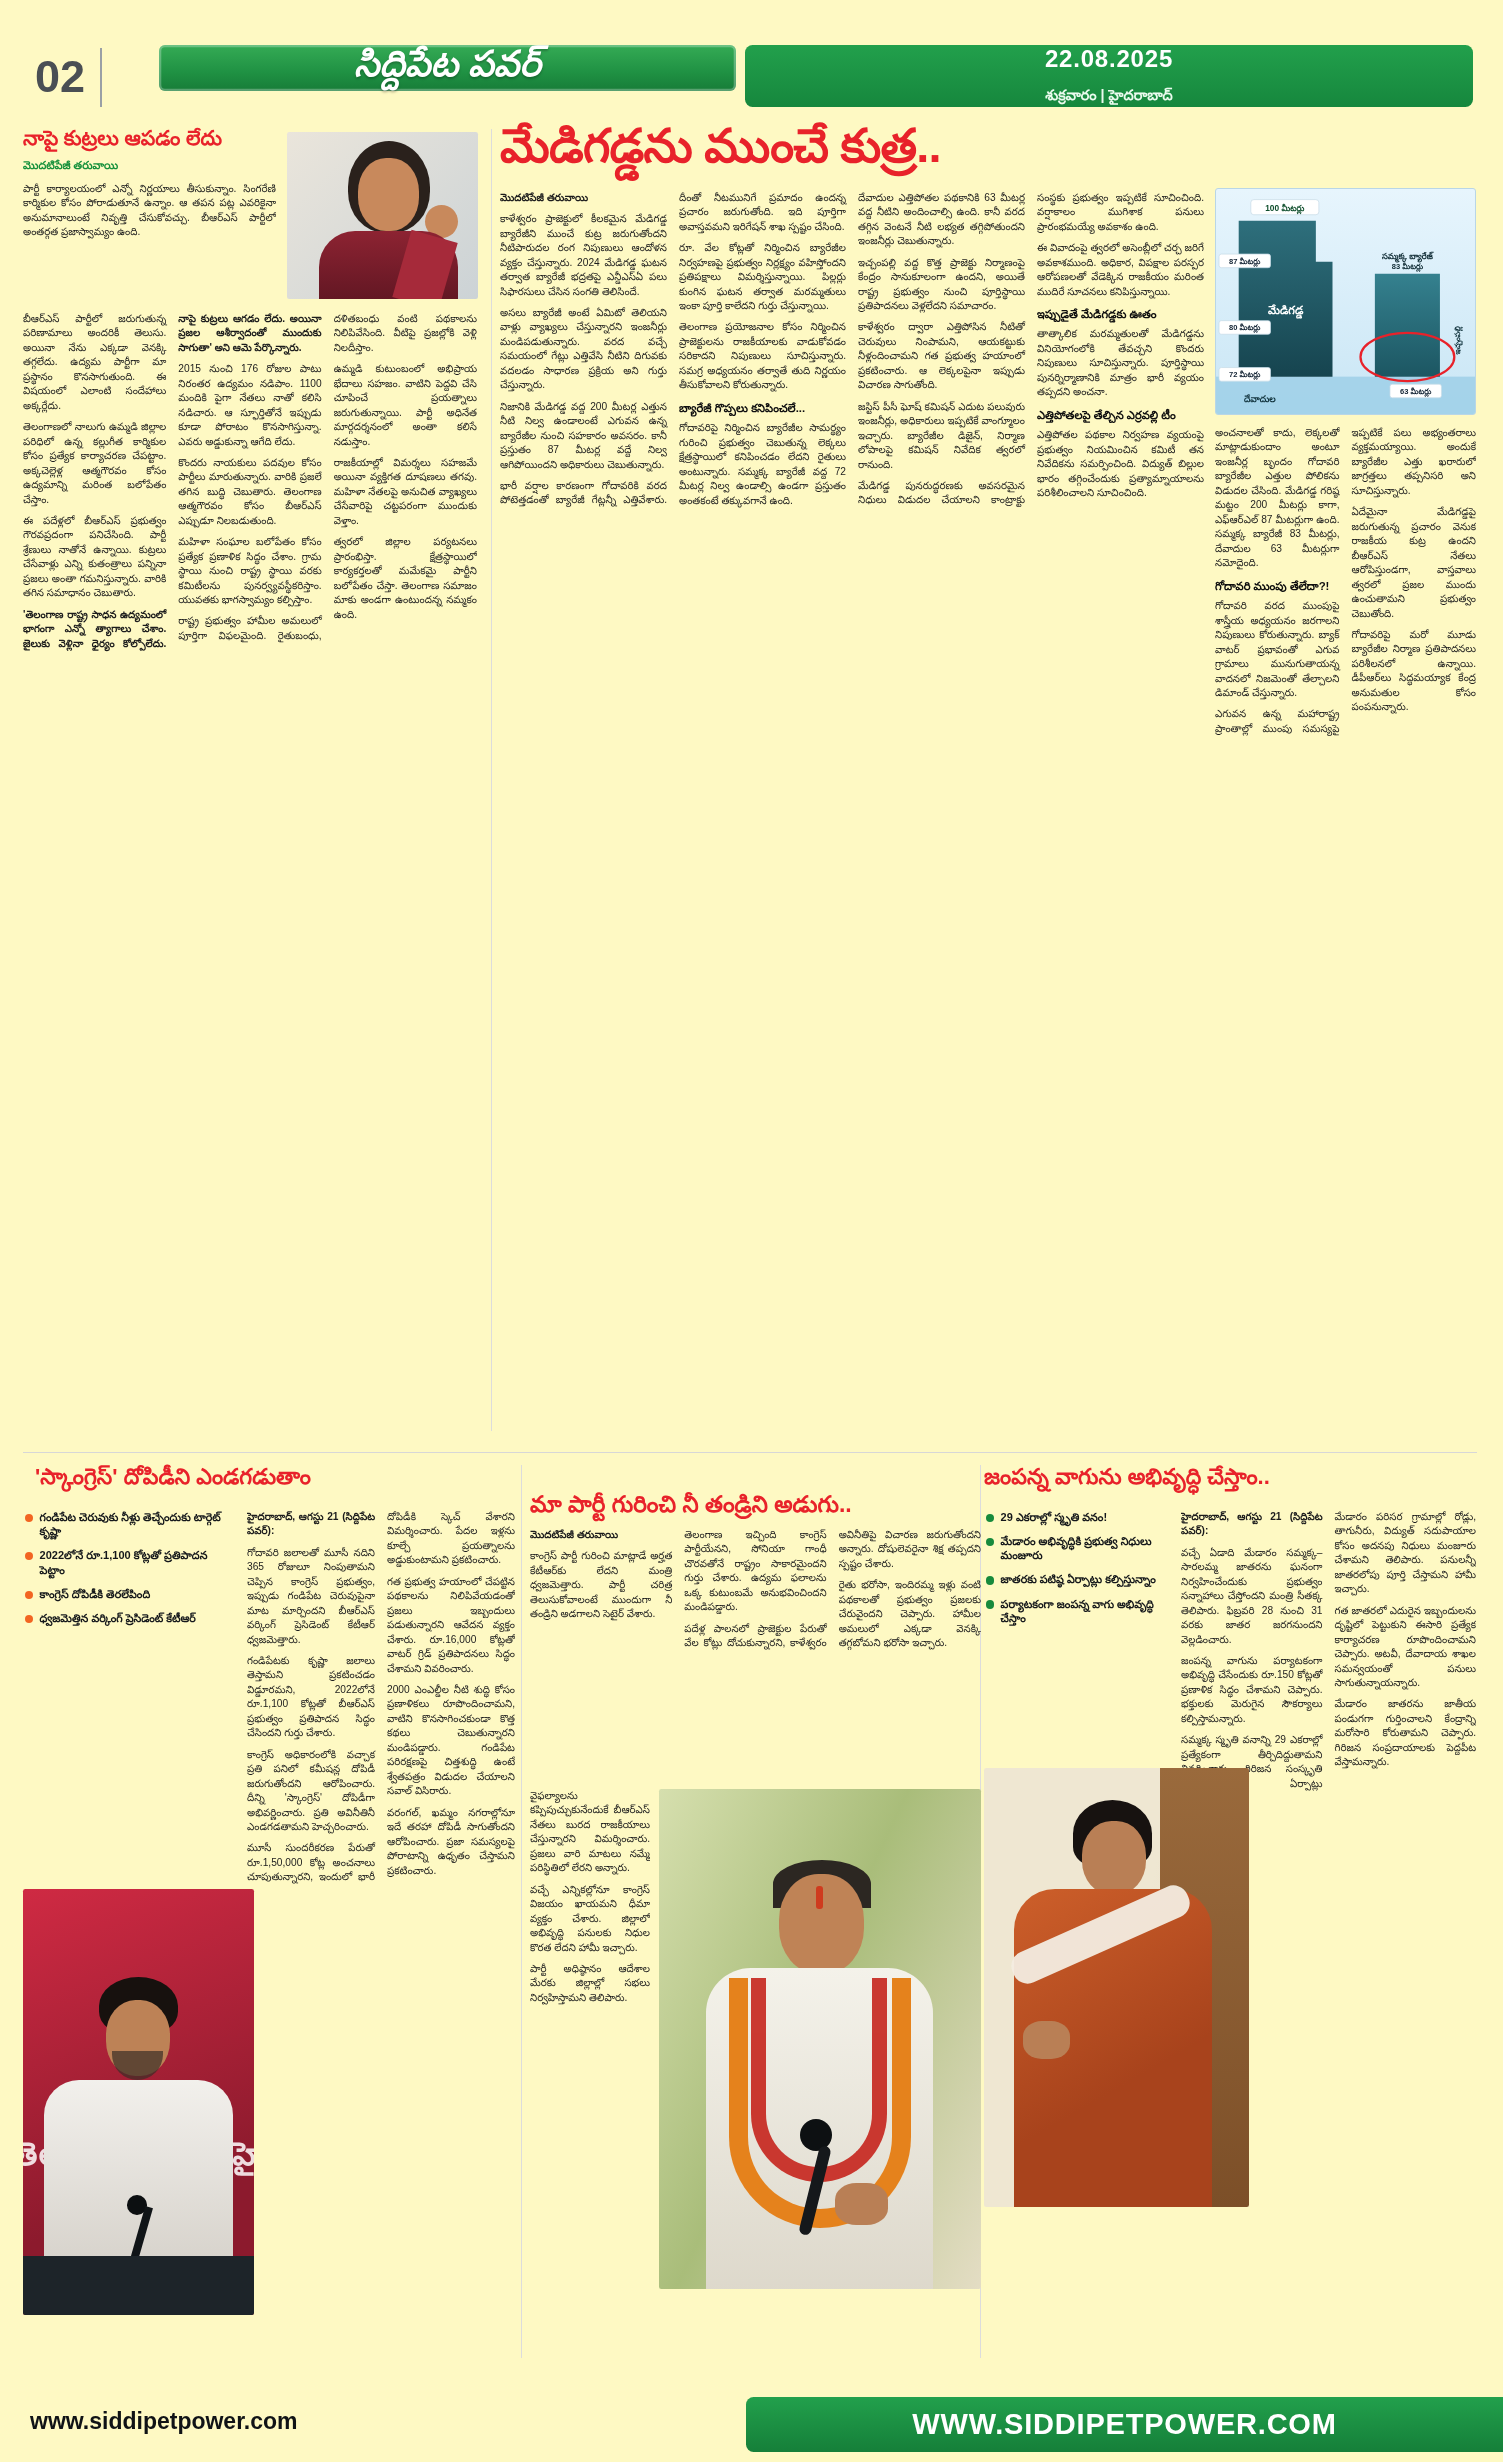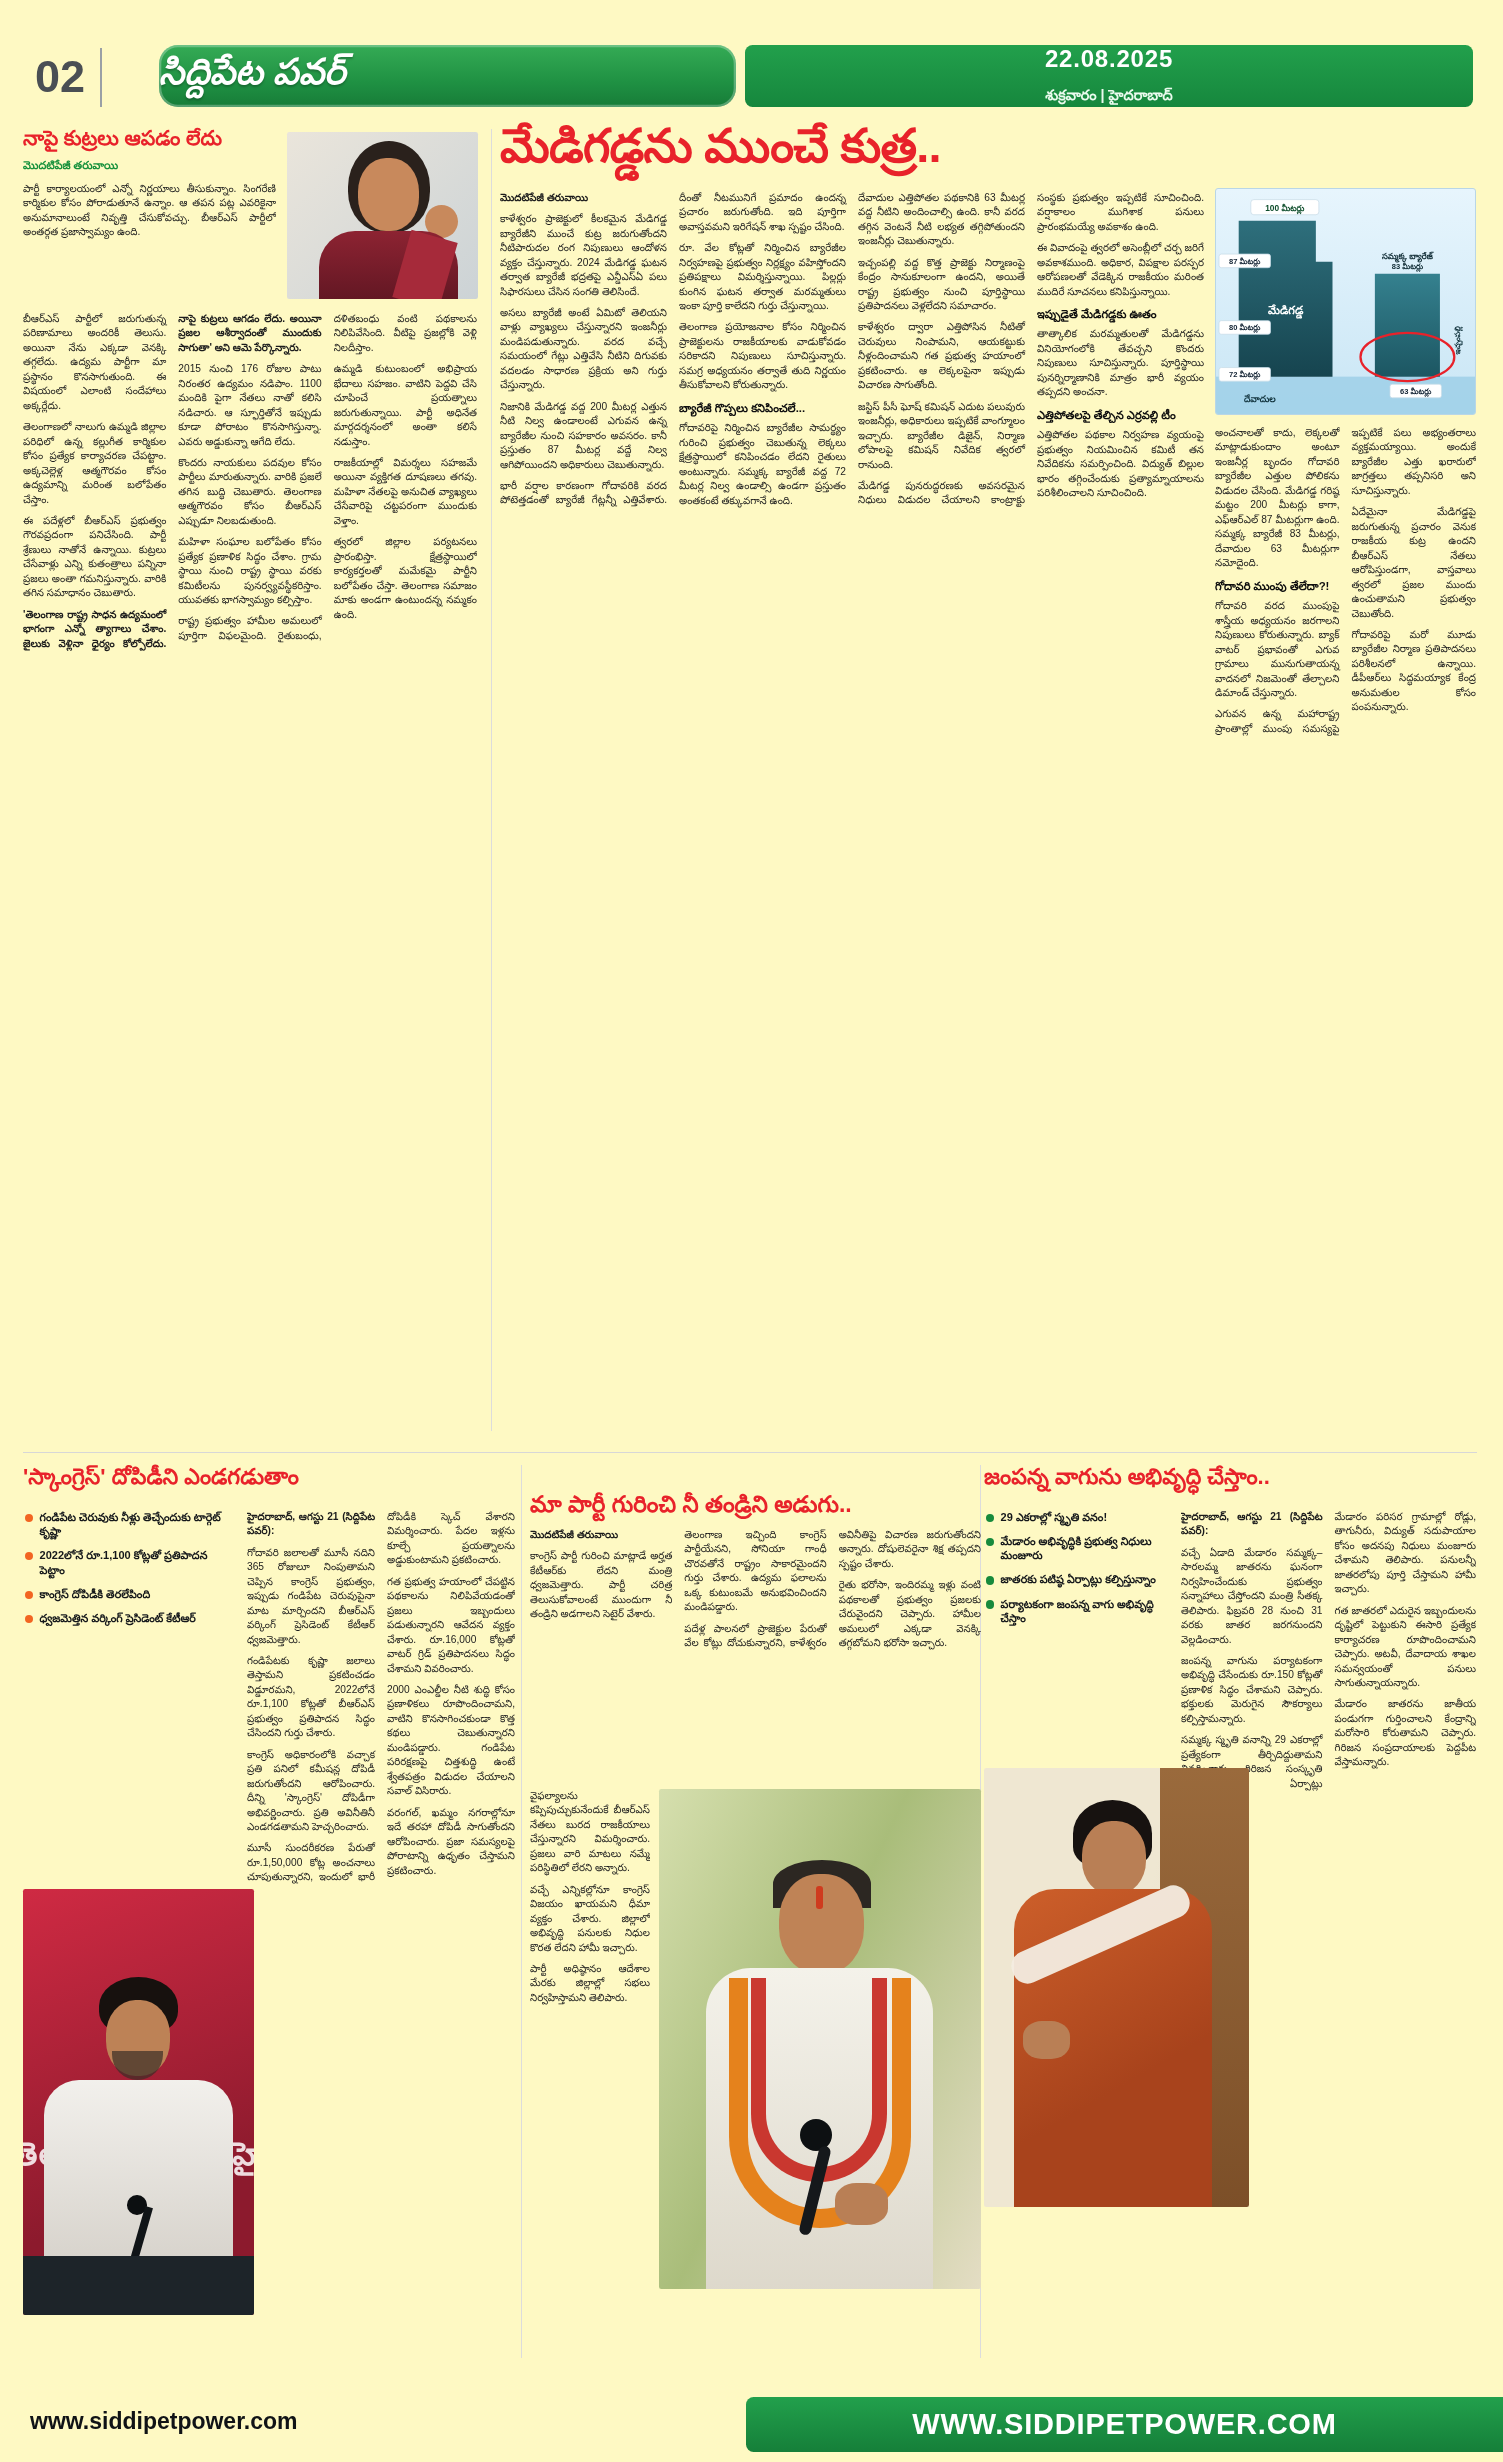--- a/index.html
+++ b/index.html
@@ -3,24 +3,24 @@
 <meta charset="utf-8">
 <style>
   * { margin:0; padding:0; box-sizing:border-box; }
   body { font-family:"Liberation Sans","DejaVu Sans",sans-serif; background:#f2f2f2; }
   .page { position:relative; width:1503px; height:2462px; background:#fef9c3; overflow:hidden; margin:0 auto; }
   .abs { position:absolute; }
 
   
   .page-num { left:35px; top:51px; font-size:45px; font-weight:600; color:#4a4f54; }
   .pn-rule  { left:100px; top:48px; width:1.5px; height:59px; background:#9aa0a5; }
-  .masthead { left:159px; top:45px; width:577px; height:62px; border-radius:19px;
+  .masthead { left:159px; top:45px; width:577px; height:46px; border-radius:6px;
               background:linear-gradient(180deg,#35ab55 0%,#1f9143 60%,#177c38 100%);
               box-shadow:inset 0 0 0 2.3px rgba(255,255,255,.28);
-              display:flex; align-items:center; }
+              display:flex; align-items:center; justify-content:center; }
   .masthead span { color:#fff; font-size:36px; font-weight:800; font-style:italic; text-shadow:0 1.5px 2.3px rgba(0,0,0,.25); }
   .datebox  { left:745px; top:45px; width:728px; height:62px; border-radius:7.6px;
               background:linear-gradient(180deg,#22a04c 0%,#16873d 100%);
               display:flex; flex-direction:column; align-items:center; justify-content:space-between; gap:3px; }
   .datebox .d1 { color:#fff; font-size:24px; font-weight:800; letter-spacing:0.8px; }
   .datebox .d2 { color:#eafbee; font-size:14.4px; font-weight:600; }
 
   
   .vrule { width:0.8px; background:#dcdcdc; }
   .hrule { height:0.8px; background:#d7d7d7; }
@@ -53,21 +53,21 @@
   .kv-body-text  { left:0; top:185px; width:454px; height:1113px; overflow:hidden; }
 
   .sec-medi-a    { left:500px; top:191px; width:704px; height:1242px; overflow:hidden; }
   .sec-medi-b    { left:1215px; top:188px; width:261px; height:1248px; }
   .medi-side-txt { left:0; top:238px; width:261px; height:999px; overflow:hidden; }
 
   .chart { left:0; top:0; width:261px; height:227px; border:0.8px solid #b9d6e6; border-radius:3px; overflow:hidden;
            background:linear-gradient(180deg,#e7f5fd,#c9e6f5); }
 
   .sec-scan      { left:23px;  top:1465px; width:492px; height:897px; }
-  .scan-headline { left:0; top:0; width:485px; font-size:22px; }
+  .scan-headline { left:12px; top:0; width:485px; font-size:22px; }
   .scan-bullets  { left:1.5px; top:45px; width:210px; }
   .scan-left-txt { left:1.5px; top:244px; width:210px; height:171px; overflow:hidden; }
   .scan-photo    { left:0; top:424px; width:231px; height:426px; }
   .scan-right-txt{ left:224px; top:45px; width:268px; height:804px; overflow:hidden; }
 
   .sec-party     { left:530px; top:1492px; width:451px; height:943px; }
   .party-headline{ left:0; top:0; width:451px; font-size:23px; }
   .party-top-txt { left:0; top:36px; width:451px; height:251px; overflow:hidden; }
   .party-nar-txt { left:0; top:297px; width:120px; height:500px; overflow:hidden; }
   .party-photo   { left:129px; top:297px; width:322px; height:500px; }

